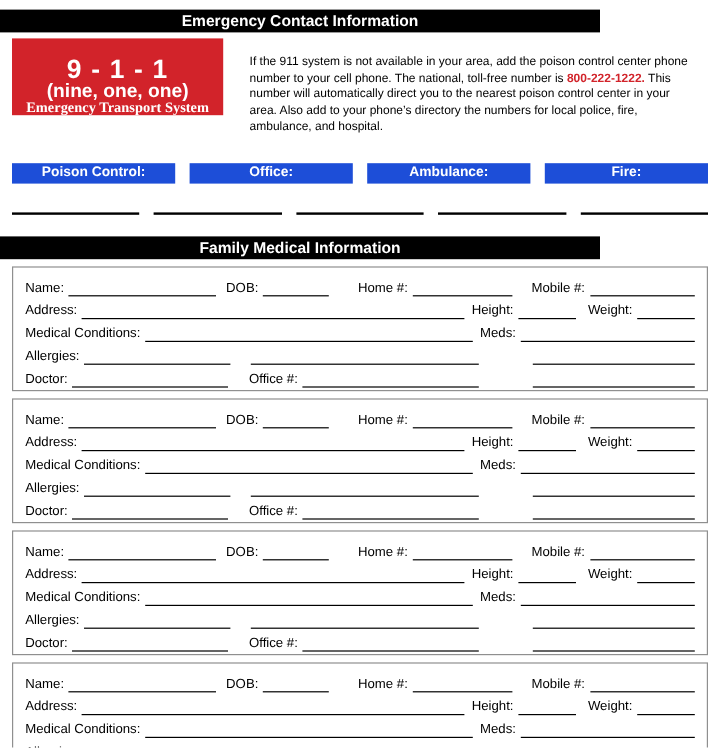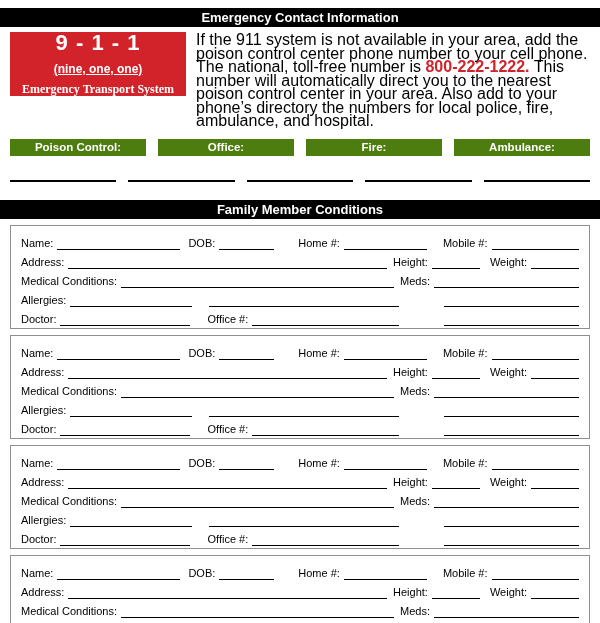--- a/index.html
+++ b/index.html
@@ -6,41 +6,41 @@
   html, body { margin: 0; padding: 0; }
   body {
     width: 600px; height: 623px; overflow: hidden;
     background: #ffffff; color: #000;
     font-family: "Liberation Sans", sans-serif;
   }
   .section-bar {
     background: #000; color: #fff;
     font-weight: bold; font-size: 13px;
     text-align: center; height: 19px; line-height: 19px;
-    width: 600px;
+    width: 500px;
   }
   .top-bar { margin-top: 8px; }
   .family-bar { margin-top: 18px; }
 
   .intro { display: flex; gap: 10px; padding: 5px 10px 0 10px; }
   .box911 {
     background: #d2232a; color: #fff;
     width: 176px; min-width: 176px; height: 64px;
-    display: flex; flex-direction: column; justify-content: space-between;
+    display: flex; flex-direction: column; justify-content: flex-end;
     text-align: center; font-weight: bold;
   }
   .box911 .num { font-size: 22px; line-height: 22px; letter-spacing: 1px; }
-  .box911 .words { font-size: 12px; line-height: 13px; margin-top: 1px; text-decoration: underline; }
+  .box911 .words { font-size: 16px; line-height: 13px; margin-top: 1px; }
   .box911 .caption { font-size: 12px; line-height: 13px; font-family: Liberation Serif, serif; }
-  .intro-text { margin: 0; font-size: 16px; line-height: 13.5px; padding-top: 1px; }
+  .intro-text { margin: 12px; font-size: 10px; line-height: 13.5px; padding-top: 1px; }
   .phone { color: #d2232a; font-weight: bold; }
 
   .contacts-row { display: flex; gap: 12px; padding: 0 10px; margin-top: 11px; }
   .contact-label {
-    flex: 1; background: #4d7c0f; color: #fff;
+    flex: 1; background: #1d4ed8; color: #fff;
     font-weight: bold; font-size: 11.5px;
     text-align: center; height: 17px; line-height: 17px;
   }
   .contacts-lines { display: flex; gap: 12px; padding: 0 10px; margin-top: 24px; }
   .contact-line { flex: 1; border-bottom: 2px solid #000; height: 2px; }
 
   .members { padding: 6px 10px 0 10px; }
   .member {
     border: 1px solid #8f8f8f;
     height: 104px; margin-bottom: 6px;
@@ -88,34 +88,34 @@
     <div class="num">9 - 1 - 1</div>
     <div class="words">(nine, one, one)</div>
     <div class="caption">Emergency Transport System</div>
   </div>
   <p class="intro-text"><span>If the 911 system is not available in your area, add the poison control center phone number to your cell phone. The national, toll-free number is </span><span class="phone">800-222-1222.</span><span> This number will automatically direct you to the nearest poison control center in your area. Also add to your phone’s directory the numbers for local police, fire, ambulance, and hospital.</span></p>
 </div>
 
 <div class="contacts-row">
   <div class="contact-label">Poison Control:</div>
   <div class="contact-label">Office:</div>
+  <div class="contact-label">Ambulance:</div>
   <div class="contact-label">Fire:</div>
-  <div class="contact-label">Ambulance:</div>
 </div>
 
 <div class="contacts-lines">
   <div class="contact-line"></div>
   <div class="contact-line"></div>
   <div class="contact-line"></div>
   <div class="contact-line"></div>
   <div class="contact-line"></div>
 </div>
 
 <div class="section-bar family-bar">
-  <span>Family Member Conditions</span>
+  <span>Family Medical Information</span>
 </div>
 
 <div class="members">
   <div class="member">
     <div class="frow">
       <span class="flabel">Name:</span>
       <span class="wline w-name"></span>
       <span class="flabel">DOB:</span>
       <span class="wline w-dob"></span>
       <span class="flabel">Home #:</span>

